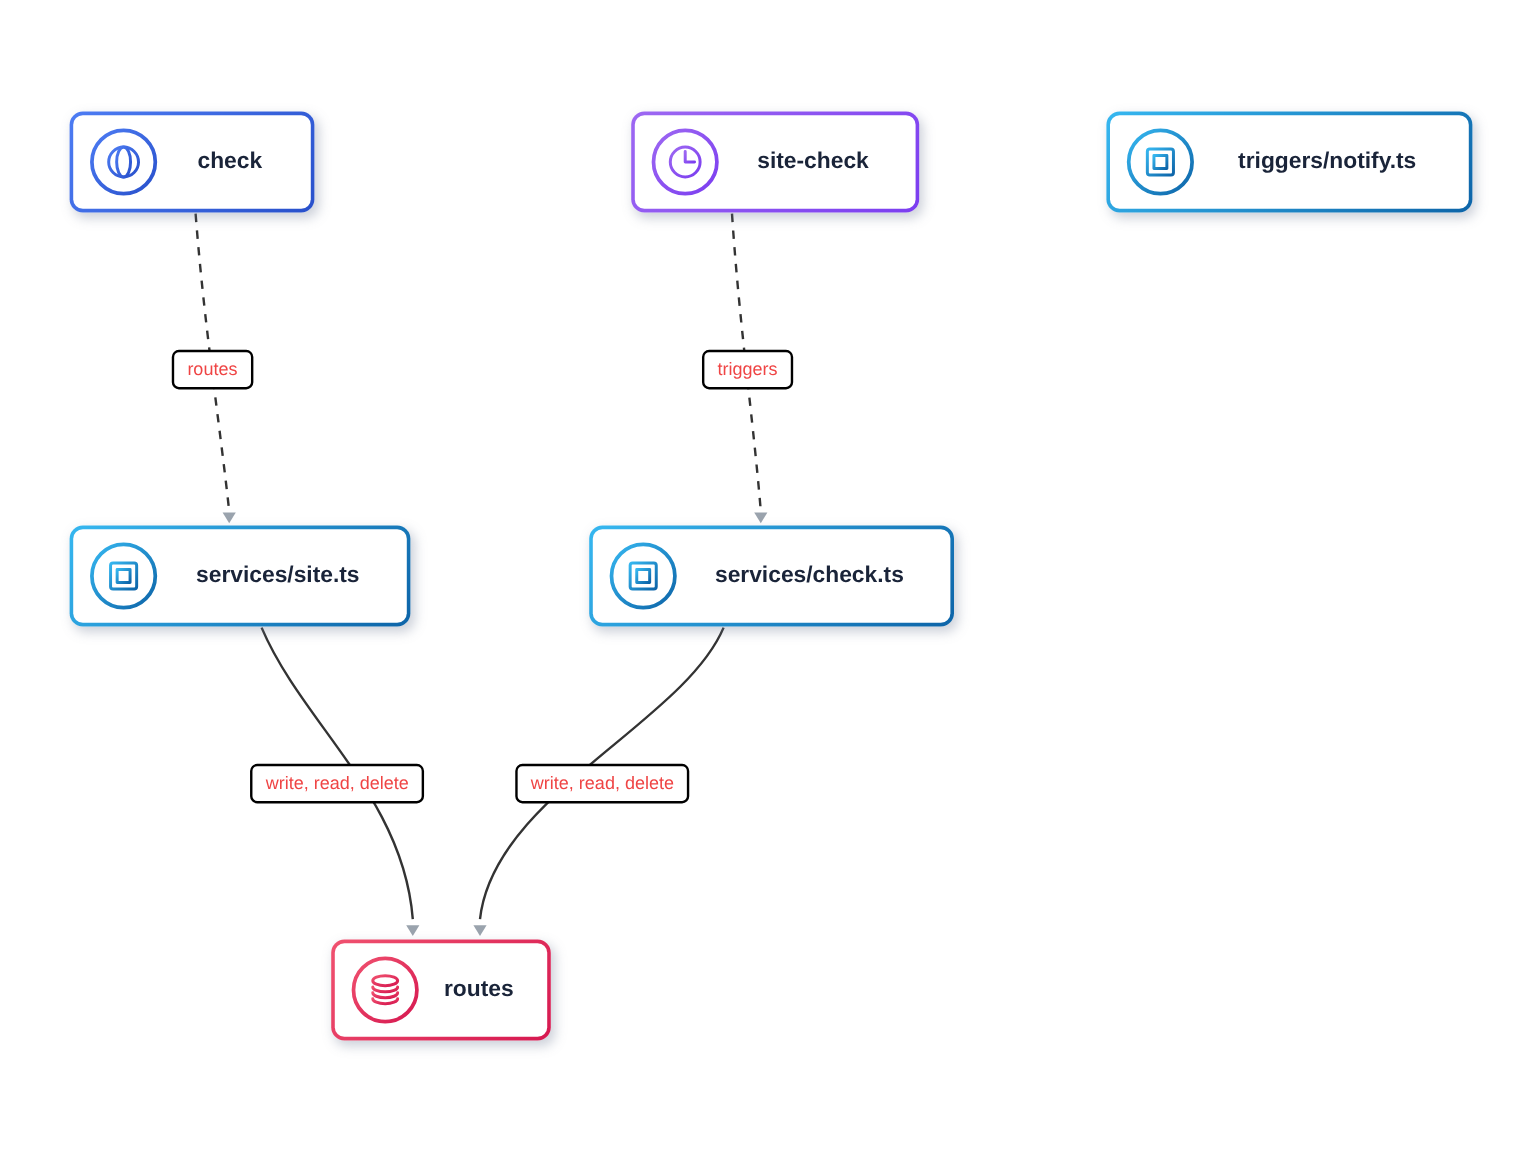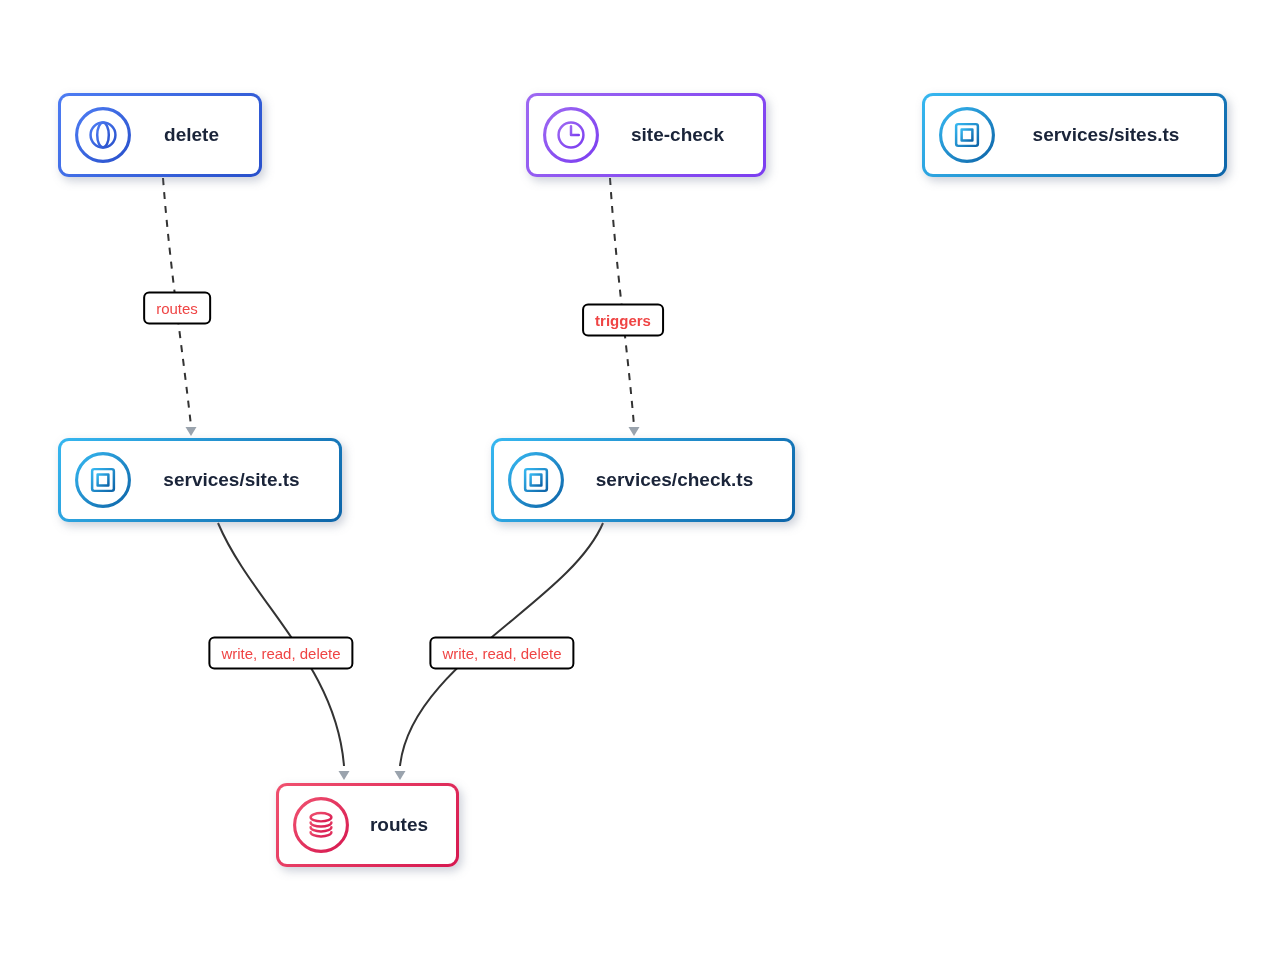--- a/index.html
+++ b/index.html
@@ -63,21 +63,21 @@
           </linearGradient>
             </defs>
           <g stroke="url(#g0)">
             <circle cx="28" cy="28" r="25.5" stroke-width="3"></circle>
             <circle cx="28" cy="28" r="12" stroke-width="2.4"></circle>
             <ellipse cx="28" cy="28" rx="5.6" ry="12" stroke-width="2.4"></ellipse>
             <line x1="16.5" y1="28" x2="39.5" y2="28" stroke-width="2.4"></line>
           </g>
         </svg>
       </span>
-      <span class="node-label">delete</span>
+      <span class="node-label">check</span>
     </div>
   </div>
 
   <div class="node" style="left: 490px; top: 93px; width: 234px; background: linear-gradient(135deg, rgb(157, 104, 242), rgb(123, 61, 240)); margin-left: 36px;">
     <div class="node-inner">
       <span class="node-icon">
         <svg class="icon" viewBox="0 0 56 56">
           <defs>
               <linearGradient id="g1" x1="0" y1="0" x2="1" y2="1">
             <stop offset="0" stop-color="#9d68f2"></stop>
@@ -119,21 +119,21 @@
               <line x1="13.2" y1="22" x2="17.5" y2="22"></line>
                 <line x1="13.2" y1="28" x2="17.5" y2="28"></line>
                 <line x1="13.2" y1="34" x2="17.5" y2="34"></line>
               <line x1="38.5" y1="22" x2="42.8" y2="22"></line>
                 <line x1="38.5" y1="28" x2="42.8" y2="28"></line>
                 <line x1="38.5" y1="34" x2="42.8" y2="34"></line>
             </g>
           </g>
         </svg>
       </span>
-      <span class="node-label">services/sites.ts</span>
+      <span class="node-label">triggers/notify.ts</span>
     </div>
   </div>
 
   <div class="node" style="left: 58px; top: 438px; width: 278px; background: linear-gradient(135deg, rgb(54, 183, 240), rgb(13, 100, 168));">
     <div class="node-inner">
       <span class="node-icon">
         <svg class="icon" viewBox="0 0 56 56">
           <defs>
               <linearGradient id="g3" x1="0" y1="0" x2="1" y2="1">
             <stop offset="0" stop-color="#36b7f0"></stop>
@@ -219,17 +219,17 @@
             <path d="M18,30.2 A10,4 0 0 0 38,30.2"></path>
             <path d="M18,35 A10,4 0 0 0 38,35"></path>
           </g>
         </svg>
       </span>
       <span class="node-label">routes</span>
     </div>
   </div>
 
   <div class="edge-label" style="left:177px;top:308px;">routes</div>
-  <div class="edge-label" style="left:623px;top:320px;font-weight:bold;">triggers</div>
+  <div class="edge-label" style="left:623px;top:308px;">triggers</div>
   <div class="edge-label" style="left:281px;top:653px;">write, read, delete</div>
   <div class="edge-label" style="left:502px;top:653px;">write, read, delete</div>
 
 </div>
 
 </body></html>

